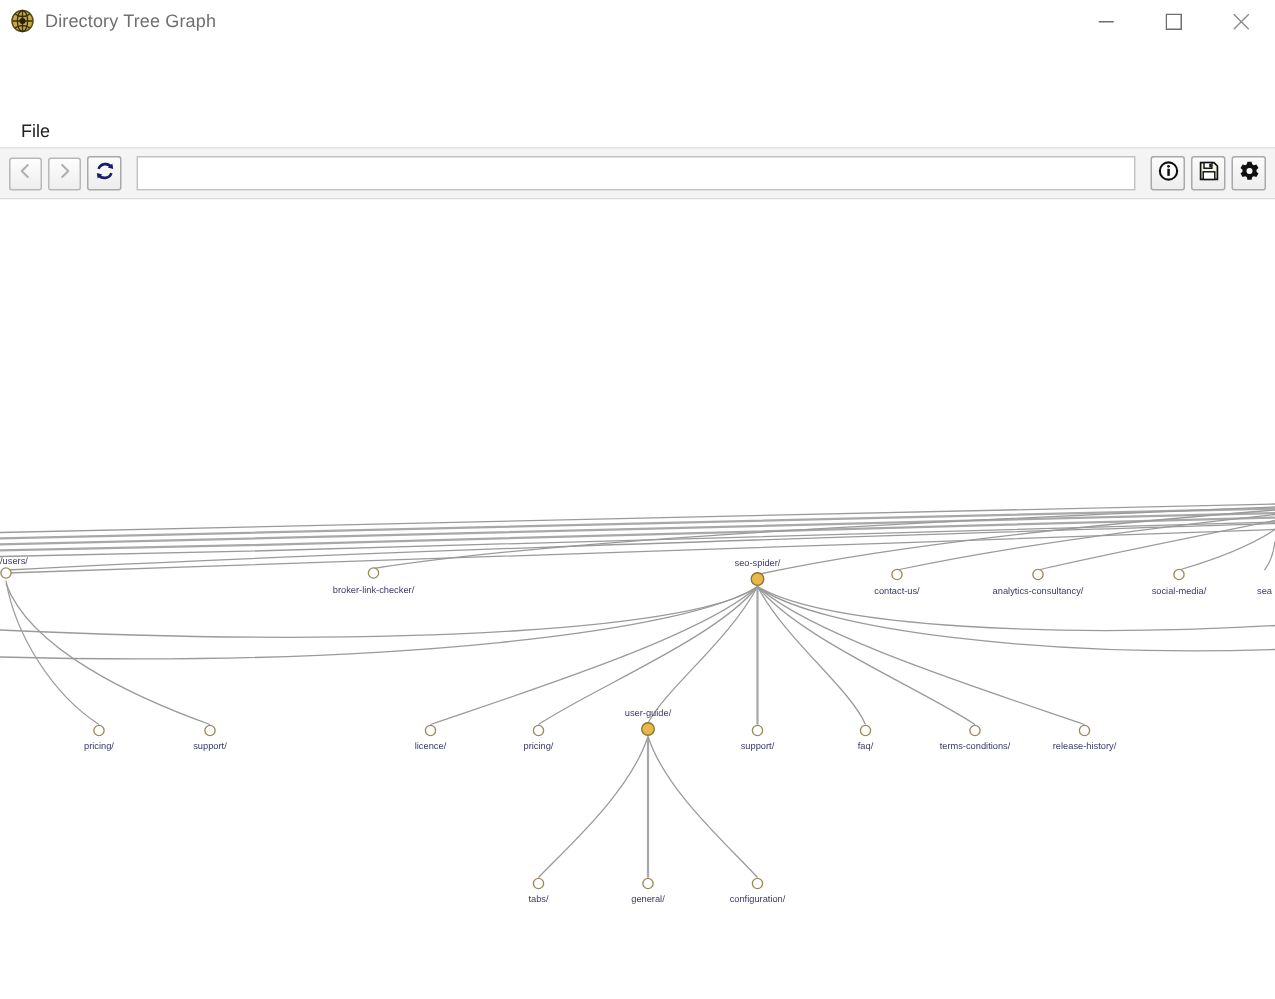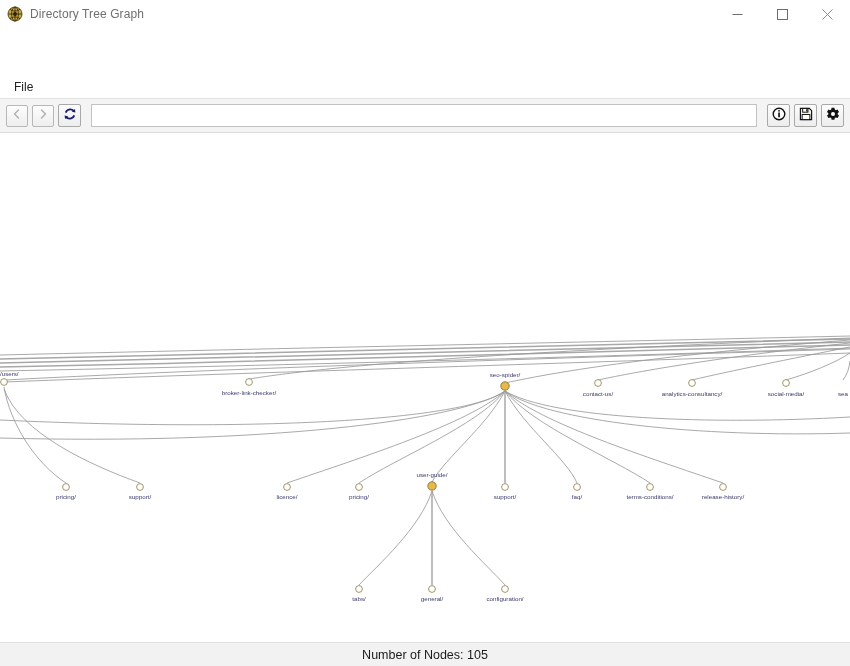--- a/index.html
+++ b/index.html
@@ -366,17 +366,14 @@
 
         <circle class="node-circle" cx="432" cy="456" r="3.4"></circle>
         <text class="node-label" x="432" y="468">general/</text>
 
         <circle class="node-circle" cx="505" cy="456" r="3.4"></circle>
         <text class="node-label" x="505" y="468">configuration/</text>
       </g>
     </svg>
   </div>
 
-  <div class="statusbar">
-    <span class="status-text">Number of Nodes: 105</span>
-  </div>
 
 </div>
 
 </body></html>

